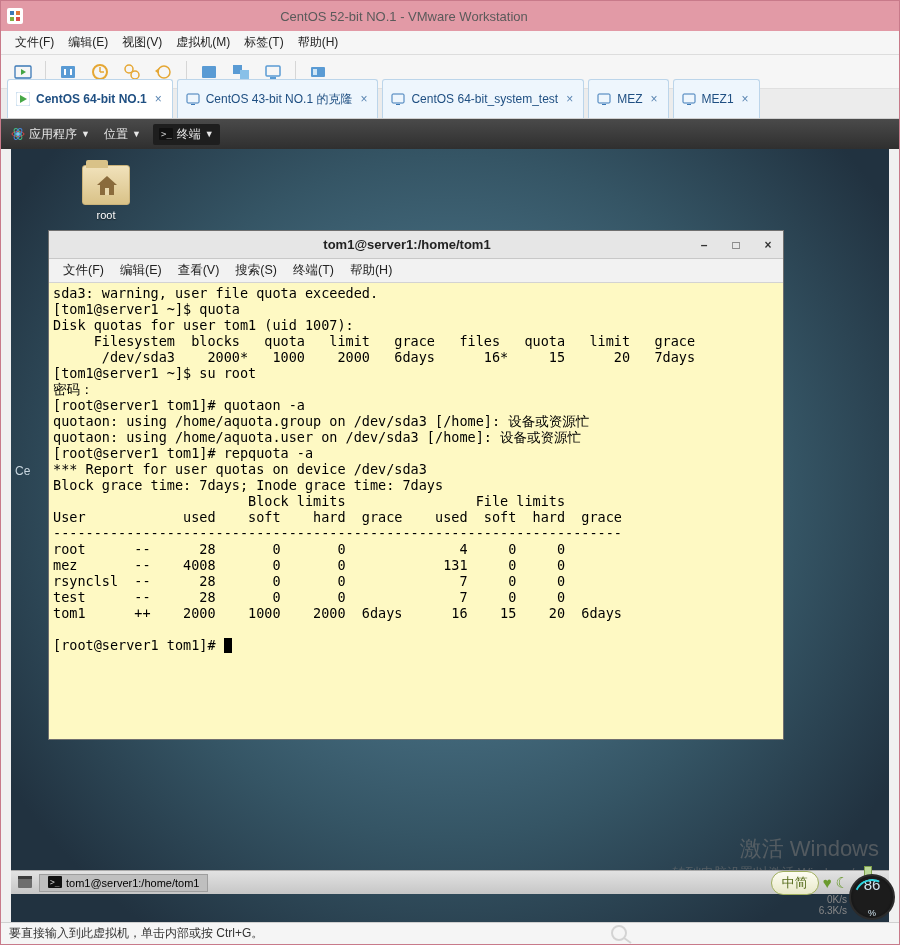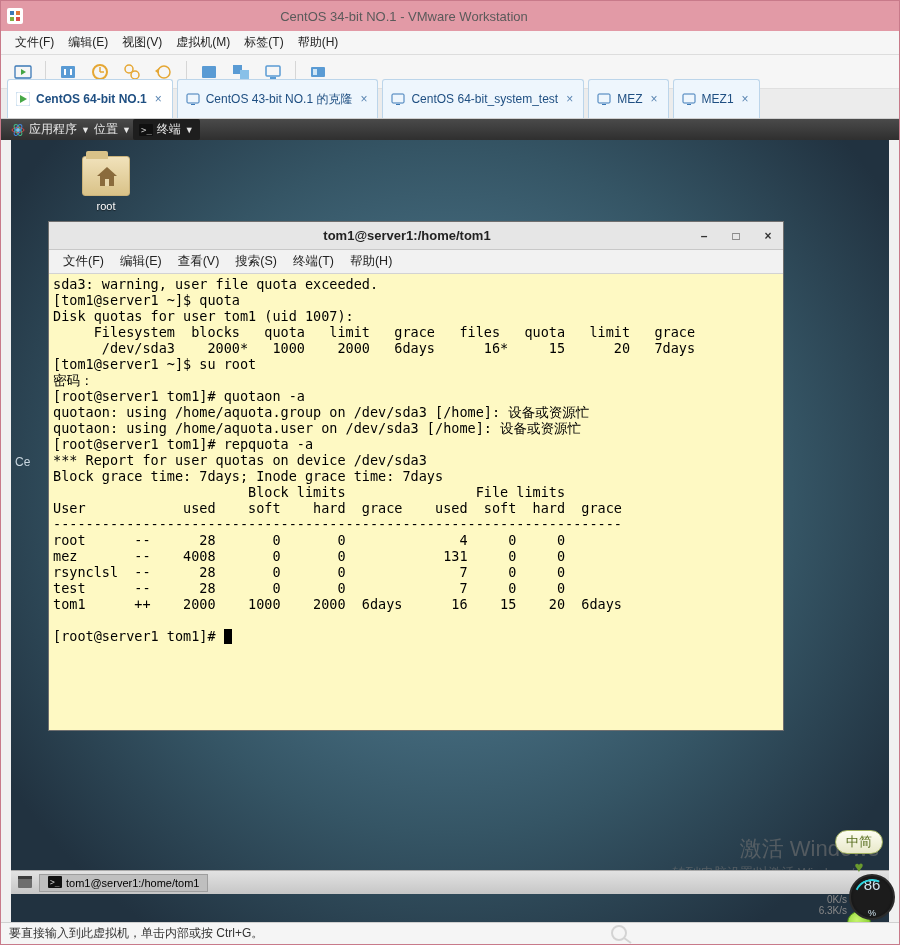--- a/index.html
+++ b/index.html
@@ -12,21 +12,21 @@
   .menubar { height: 24px; background:#f6f6f6; border-bottom:1px solid #ddd; display:flex; align-items:center; padding:0 10px; gap:6px; color:#222; }
   .menubar .menu-item { padding:2px 4px; cursor:pointer; }
   .toolbar { height: 34px; background:#f6f6f6; border-bottom:1px solid #e0e0e0; display:flex; align-items:center; padding:0 8px; gap:4px; }
   .toolbar .tbtn { width:28px; height:26px; display:flex; align-items:center; justify-content:center; cursor:pointer; border-radius:2px; }
   .toolbar .divider { width:1px; height:22px; background:#d6d6d6; margin:0 4px; }
   .tabs { height:30px; background:#ececec; display:flex; align-items:flex-end; padding:0 6px; gap:4px; border-bottom:1px solid #cfcfcf; }
   .tab { height:39px; background:#eef6fd; border:1px solid #bcd5ea; border-bottom:none; border-radius:3px 3px 0 0; display:flex; align-items:center; padding:0 8px; gap:6px; font-size:12px; color:#1f4f82; cursor:pointer; }
   .tab.active { background:#fff; }
   .tab .close { color:#5a85b2; cursor:pointer; padding:0 2px; }
   .tab .tab-icon { width:14px; height:14px; display:inline-flex; }
-  .guest-bar { height:21px; background: linear-gradient(#4a4a4a,#2f2f2f); display:flex; align-items:center; color:#e8e8e8; padding:0 8px; font-size:12px; }
+  .guest-bar { height:30px; background: linear-gradient(#4a4a4a,#2f2f2f); display:flex; align-items:center; color:#e8e8e8; padding:0 8px; gap:10px; font-size:12px; }
   .guest-bar .gitem { display:flex; align-items:center; gap:4px; cursor:pointer; padding:0 2px; }
   .guest-bar .caret { font-size:9px; }
   .guest-bar .gicon { display:inline-flex; }
   .desktop-area { position:relative; flex:1; overflow:hidden; }
   .desktop-wallpaper { position:absolute; inset:0; background: radial-gradient(circle at 50% 45%, #5b8499 0%, #4a7387 25%, #355565 55%, #213240 85%); }
   .desktop-edge-left, .desktop-edge-right { position:absolute; top:0; bottom:0; width:10px; background:#f0f0f0; }
   .desktop-edge-left { left:0; } .desktop-edge-right { right:0; }
   .desktop-icon { position:absolute; top:16px; left:70px; width:70px; display:flex; flex-direction:column; align-items:center; color:#fff; font-size:11px; text-shadow:0 1px 1px rgba(0,0,0,0.6); }
   .desktop-icon .folder { width:48px; height:40px; background:linear-gradient(#f1e2bb,#d9c288); border-radius:3px; position:relative; border:1px solid #cbb37a; }
   .desktop-icon .folder::before { content:''; position:absolute; top:-6px; left:3px; width:22px; height:8px; background:#d9c288; border-radius:2px 2px 0 0; }
@@ -38,21 +38,21 @@
   .term-titlebar .ttitle { flex:1; text-align:center; font-weight:bold; color:#222; font-size:13px; }
   .term-titlebar .tctrls { display:flex; gap:18px; color:#333; }
   .term-titlebar .tctrl { width:14px; text-align:center; cursor:pointer; font-weight:bold; }
   .term-menubar { height:24px; background:#f2f2f2; border-bottom:1px solid #d3d3d3; display:flex; align-items:center; padding:0 8px; gap:4px; font-size:12.5px; color:#222; }
   .term-menubar .tmitem { padding:1px 6px; cursor:pointer; }
   .term-body { flex:1; background:#fef9c3; color:#000; font-family: "DejaVu Sans Mono","Courier New",monospace; font-size:13.5px; line-height:16px; padding:2px 4px; white-space:pre; overflow:hidden; }
   .term-body .cursor { display:inline-block; width:8px; height:15px; background:#000; vertical-align:text-bottom; }
 
   .guest-taskbar { position:absolute; left:10px; right:10px; bottom:28px; height:24px; background:linear-gradient(#e2e2e2,#c6c6c6); border-top:1px solid #aaa; display:flex; align-items:center; padding:0 6px; gap:6px; font-size:11px; }
   .guest-taskbar .task-btn { background:#bfbfbf; border:1px solid #9e9e9e; padding:1px 8px; display:flex; align-items:center; gap:4px; cursor:pointer; }
-  .guest-taskbar .right-widgets { margin-left:auto; display:flex; align-items:center; gap:4px;flex-direction:column; }
+  .guest-taskbar .right-widgets { margin-left:auto; display:flex; align-items:center; gap:4px; }
 
   .ime-pill { background:linear-gradient(#fdfdf2,#e8e8c9); border:1px solid #9fae5e; border-radius:14px; padding:2px 10px; color:#556b1b; font-size:13px; }
   .potion { width:30px; height:34px; position:relative; }
   .potion .flask { width:24px; height:24px; background:radial-gradient(circle at 40% 35%,#c6f56d,#6fbd1d); border-radius:50%; position:absolute; bottom:0; left:3px; border:1px solid #4d8f14; }
   .potion .neck { width:8px; height:10px; background:#bcd89a; position:absolute; top:0; left:11px; border:1px solid #7ea04b; border-bottom:none; }
 
   .watermark { position:absolute; right:20px; bottom:40px; color:#737373; text-align:right; font-size:13px; opacity:.6;}
   .watermark .big { font-size:22px; }
 
   .speedometer { position:absolute; right:4px; bottom:2px; width:46px; height:46px; border-radius:50%; background:radial-gradient(circle,#1c1c1c 60%,#0a0a0a); color:#cfe3ee; display:flex; flex-direction:column; align-items:center; justify-content:space-between; font-size:12px; border:2px solid #2b2b2b; }
@@ -71,21 +71,21 @@
   <div class="titlebar">
     <span class="icon">
       <svg width="16" height="16">
           <rect width="16" height="16" rx="2" fill="#fff"></rect>
           <rect x="3" y="3" width="4" height="4" fill="#3b79b7"></rect>
           <rect x="9" y="3" width="4" height="4" fill="#e07738"></rect>
           <rect x="3" y="9" width="4" height="4" fill="#7fae3e"></rect>
           <rect x="9" y="9" width="4" height="4" fill="#d84c4c"></rect>
         </svg>
     </span>
-    <div class="title">CentOS 34-bit NO.1 - VMware Workstation</div>
+    <div class="title">CentOS 52-bit NO.1 - VMware Workstation</div>
     <div class="spacer"></div>
   </div>
 
   <div class="menubar">
     <span class="menu-item">文件(F)</span>
     <span class="menu-item">编辑(E)</span>
     <span class="menu-item">视图(V)</span>
     <span class="menu-item">虚拟机(M)</span>
     <span class="menu-item">标签(T)</span>
     <span class="menu-item">帮助(H)</span>

